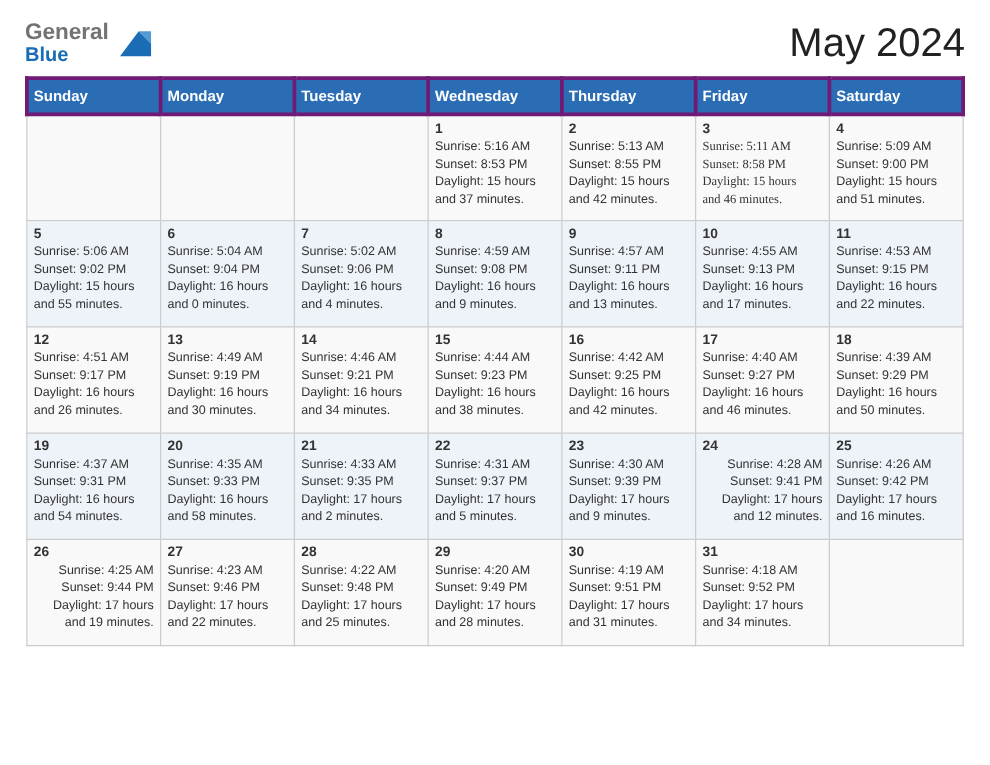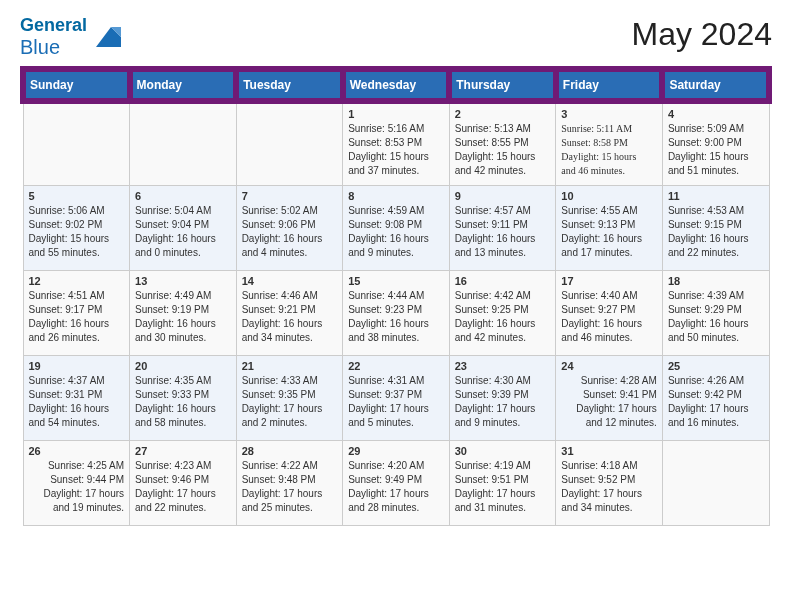--- a/index.html
+++ b/index.html
@@ -23,25 +23,25 @@
       align-items: center;
     }
     .logo-text {
       display: flex;
       flex-direction: column;
       line-height: 1.1;
     }
     .logo-general {
       font-size: 18px;
       font-weight: bold;
-      color: #0369a1;
+      color: #737373;
     }
     .logo-blue {
-      font-size: 20px;
-      font-weight: normal;
+      font-size: 16px;
+      font-weight: bold;
       color: #1a6db5;
     }
     .logo-icon {
       width: 30px;
       height: 30px;
       margin-left: 4px;
     }
     .title-section {
       text-align: right;
     }
@@ -59,21 +59,21 @@
       border-collapse: collapse;
       table-layout: fixed;
     }
     thead tr th {
       background-color: #2a6db5;
       color: #fff;
       font-size: 12px;
       font-weight: bold;
       padding: 6px 4px;
       text-align: left;
-      border: 6px solid #701a75;
+      border: 3px solid #701a75;
     }
     tbody tr td {
       border: 1px solid #ccc;
       vertical-align: top;
       padding: 4px 5px;
       font-size: 10.5px;
       color: #333;
       height: 85px;
     }
     tbody tr:nth-child(odd) td {

